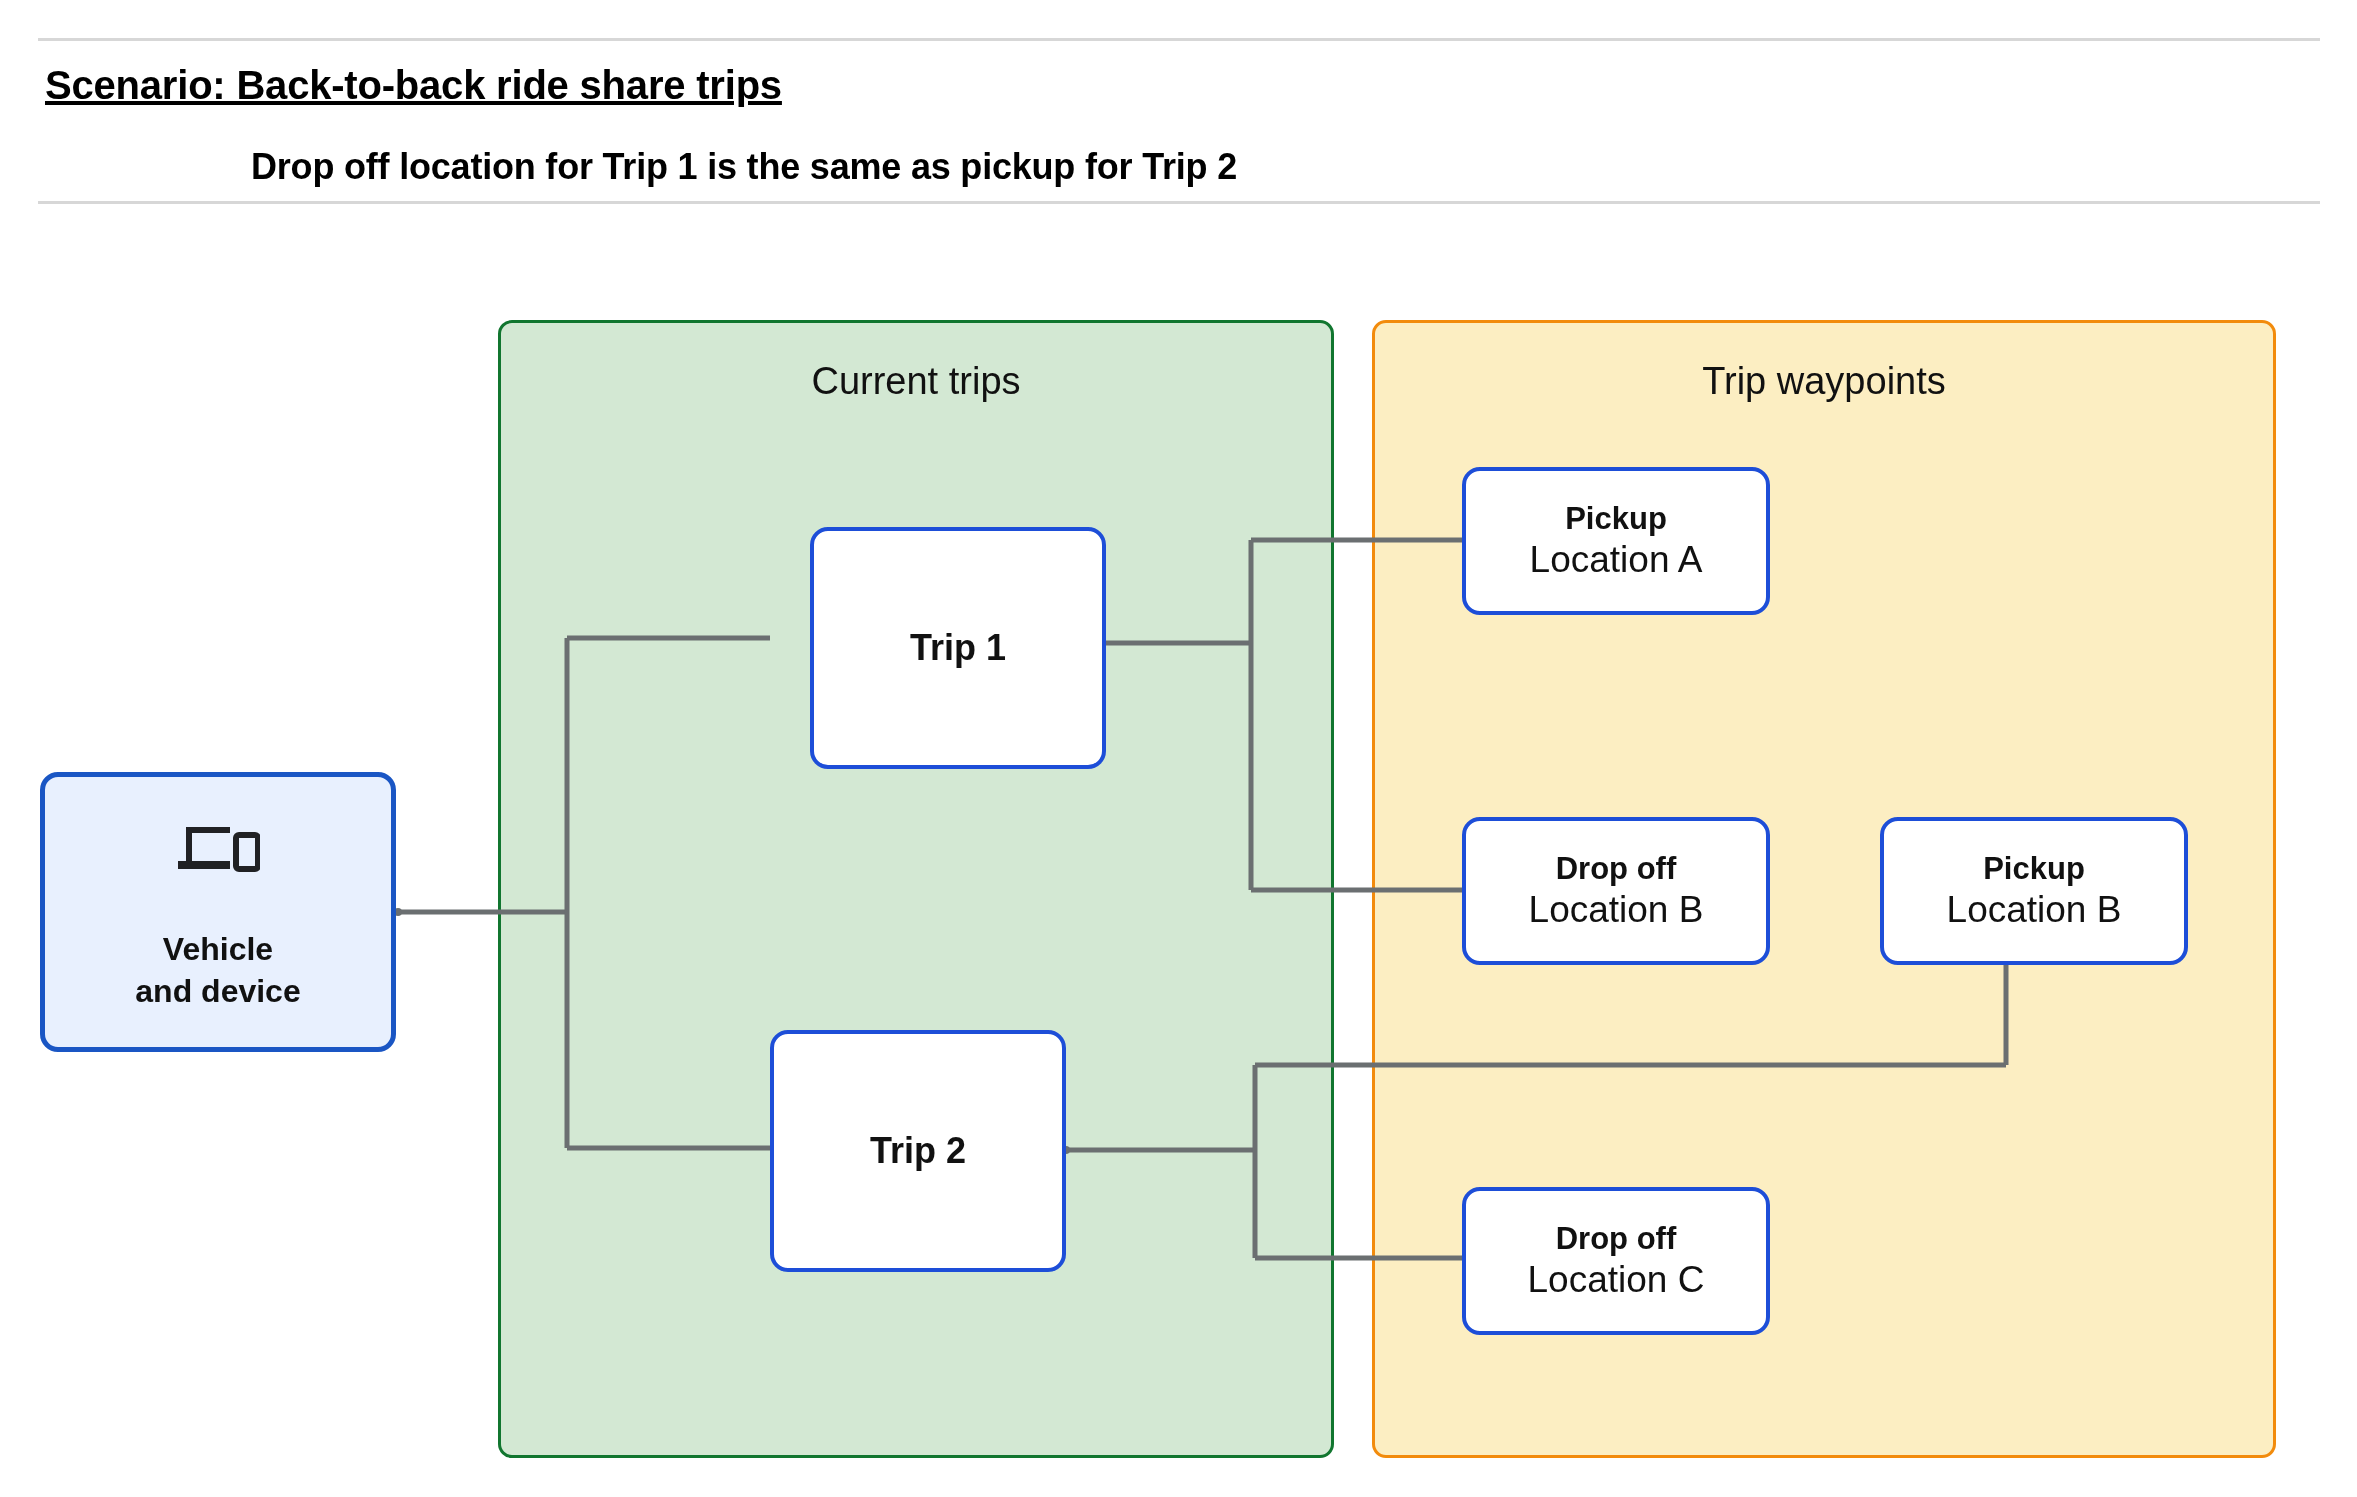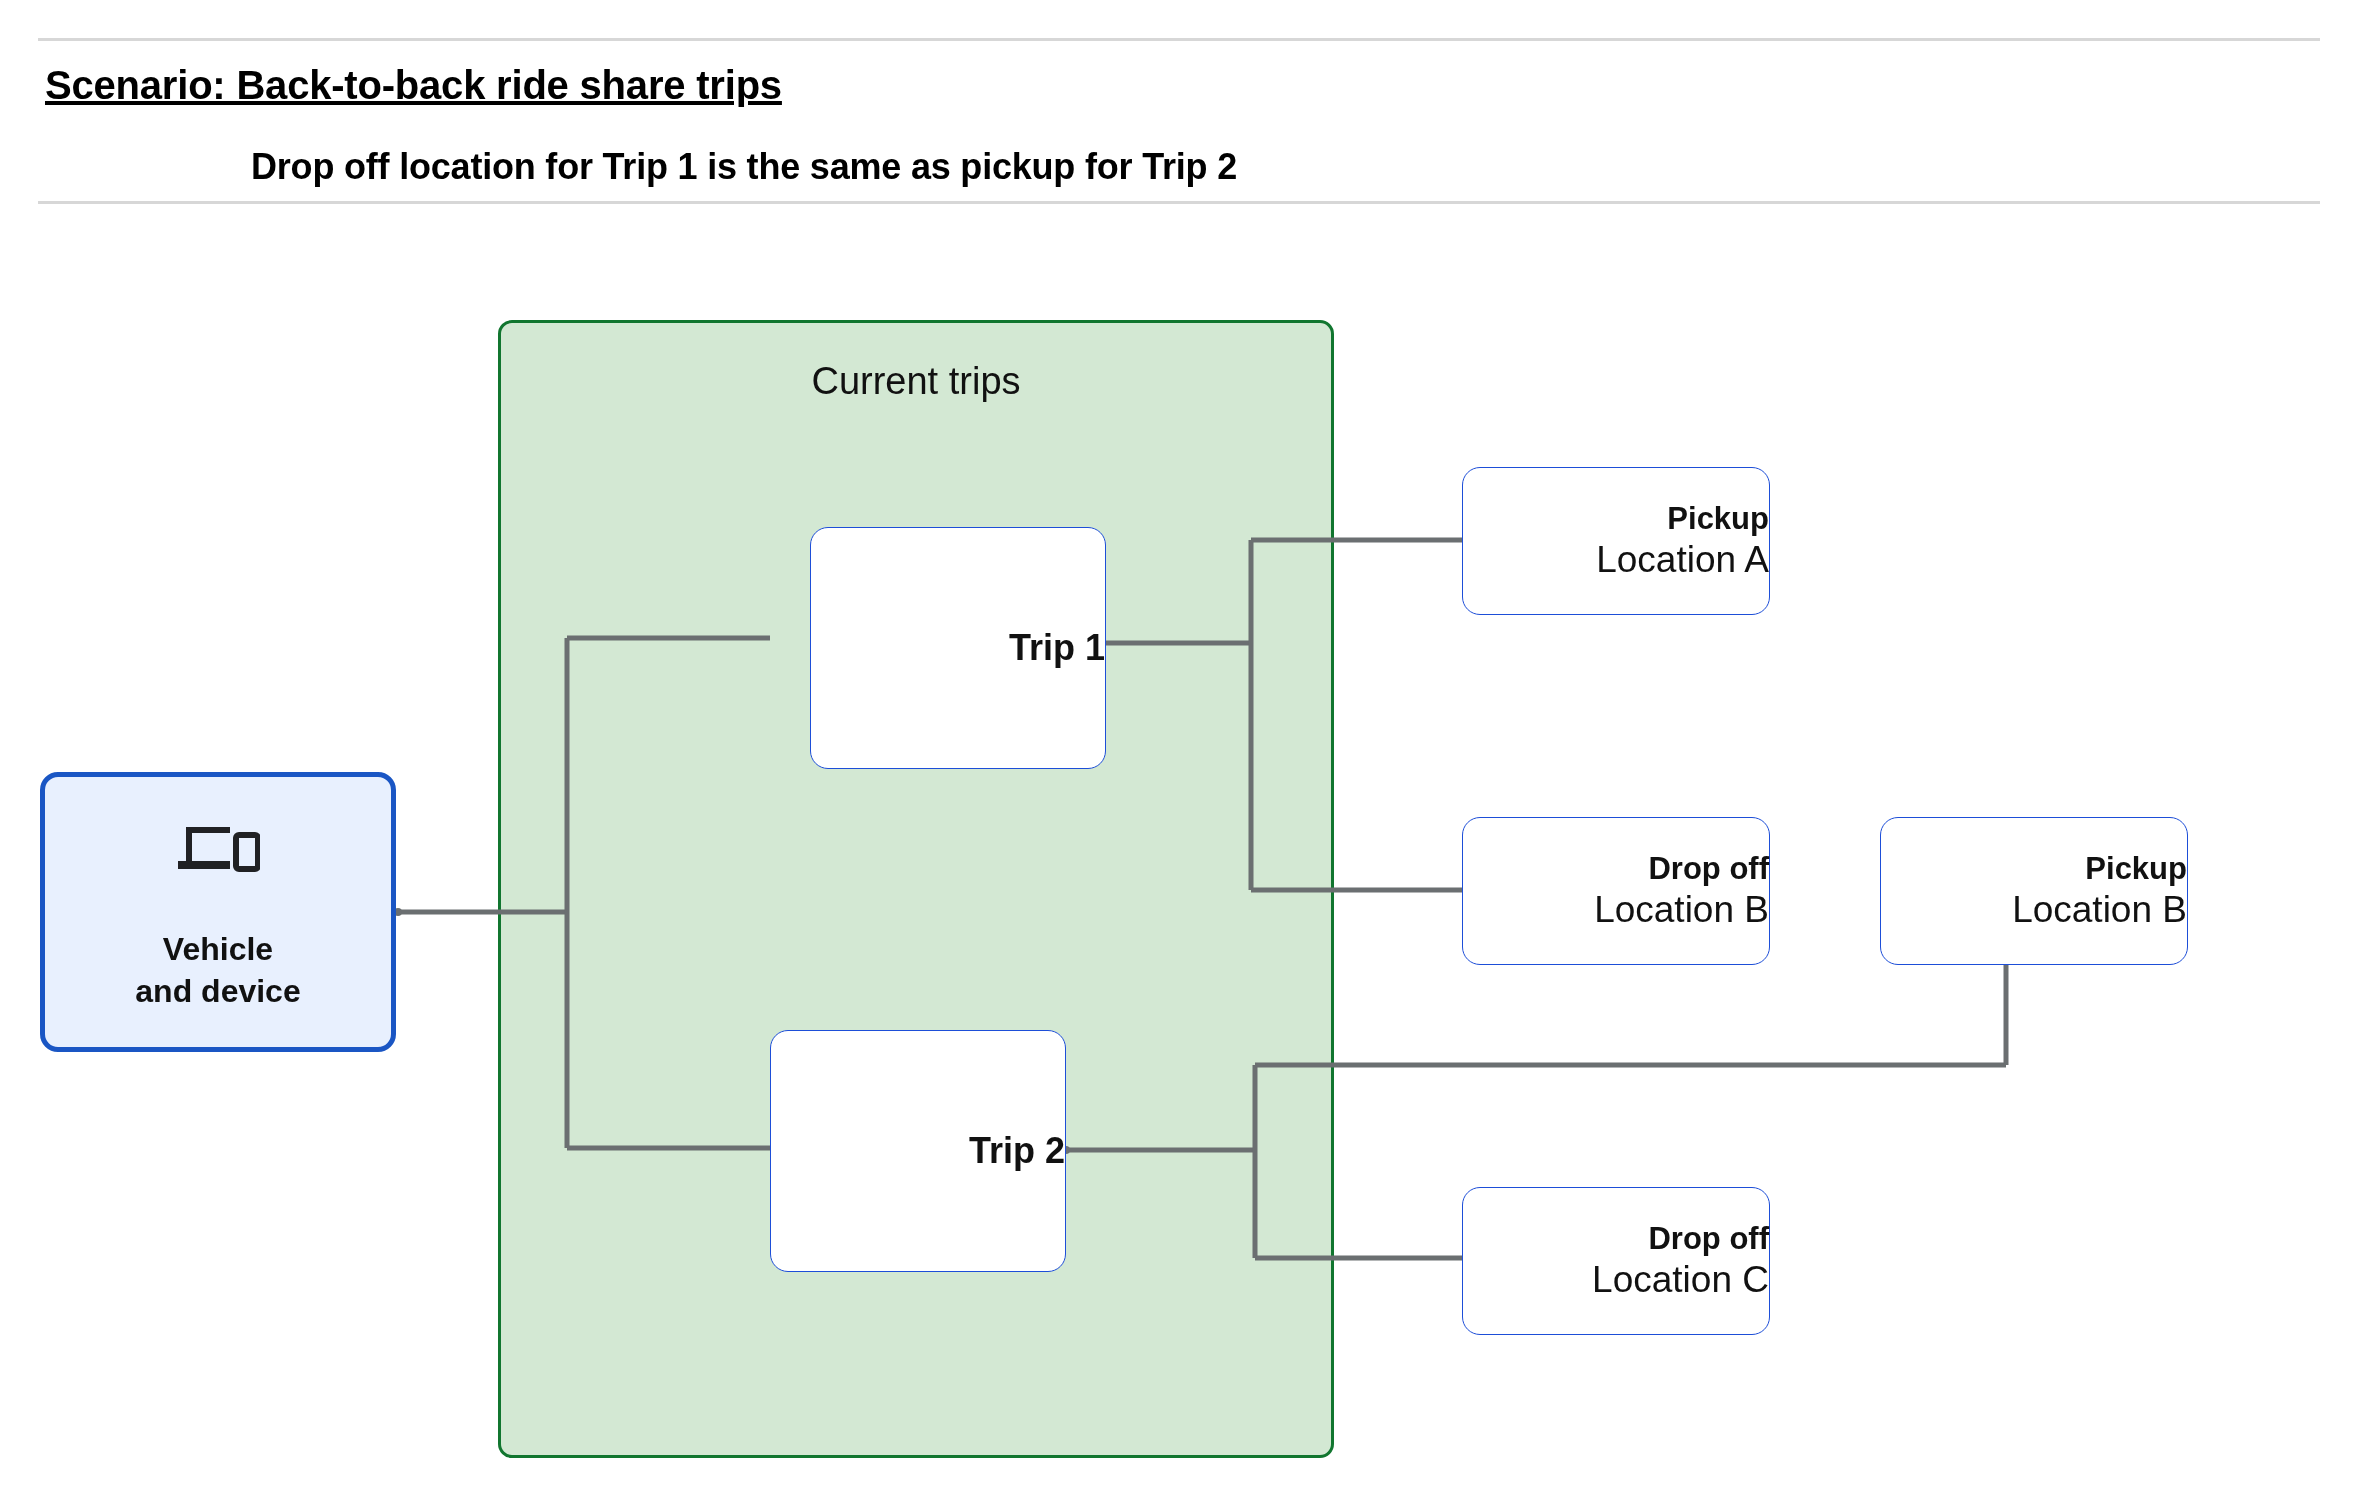--- a/index.html
+++ b/index.html
@@ -103,25 +103,25 @@
     stroke-linecap: butt;
     stroke-linejoin: miter;
   }
   #connectors circle { fill: #6b6f71; }
 
   
   .node {
     position: absolute;
     box-sizing: border-box;
     background: #ffffff;
-    border: 1px solid #1d4ed8;
+    border: 4px solid #1d4ed8;
     border-radius: 18px;
     display: flex;
     flex-direction: column;
-    align-items: flex-end;
+    align-items: center;
     justify-content: center;
     text-align: center;
   }
   .trip-node {
     width: 296px;
     height: 242px;
   }
   .trip-label {
     font-size: 36px;
     font-weight: bold;
@@ -189,20 +189,23 @@
 <div id="canvas">
 
   <div class="rule" id="rule-top"></div>
   <div id="scenario-title">Scenario: Back-to-back ride share trips</div>
   <div id="scenario-subtitle">Drop off  location for Trip 1 is the same as pickup for Trip 2</div>
   <div class="rule" id="rule-bot"></div>
 
   <div class="group-panel" id="panel-current-trips">
     <div class="group-title">Current trips</div>
   </div>
+  <div class="group-panel" id="panel-trip-waypoints">
+    <div class="group-title">Trip waypoints</div>
+  </div>
 
   <svg id="connectors" viewBox="0 0 2357 1497">
 
     <path d="M 398 912 L 567 912"></path>
     <path d="M 567 638 L 567 1148"></path>
     <path d="M 567 638 L 770 638"></path>
     <path d="M 567 1148 L 770 1148"></path>
     <circle cx="398" cy="912" r="4"></circle>
 
     <path d="M 1066 643 L 1251 643"></path>

